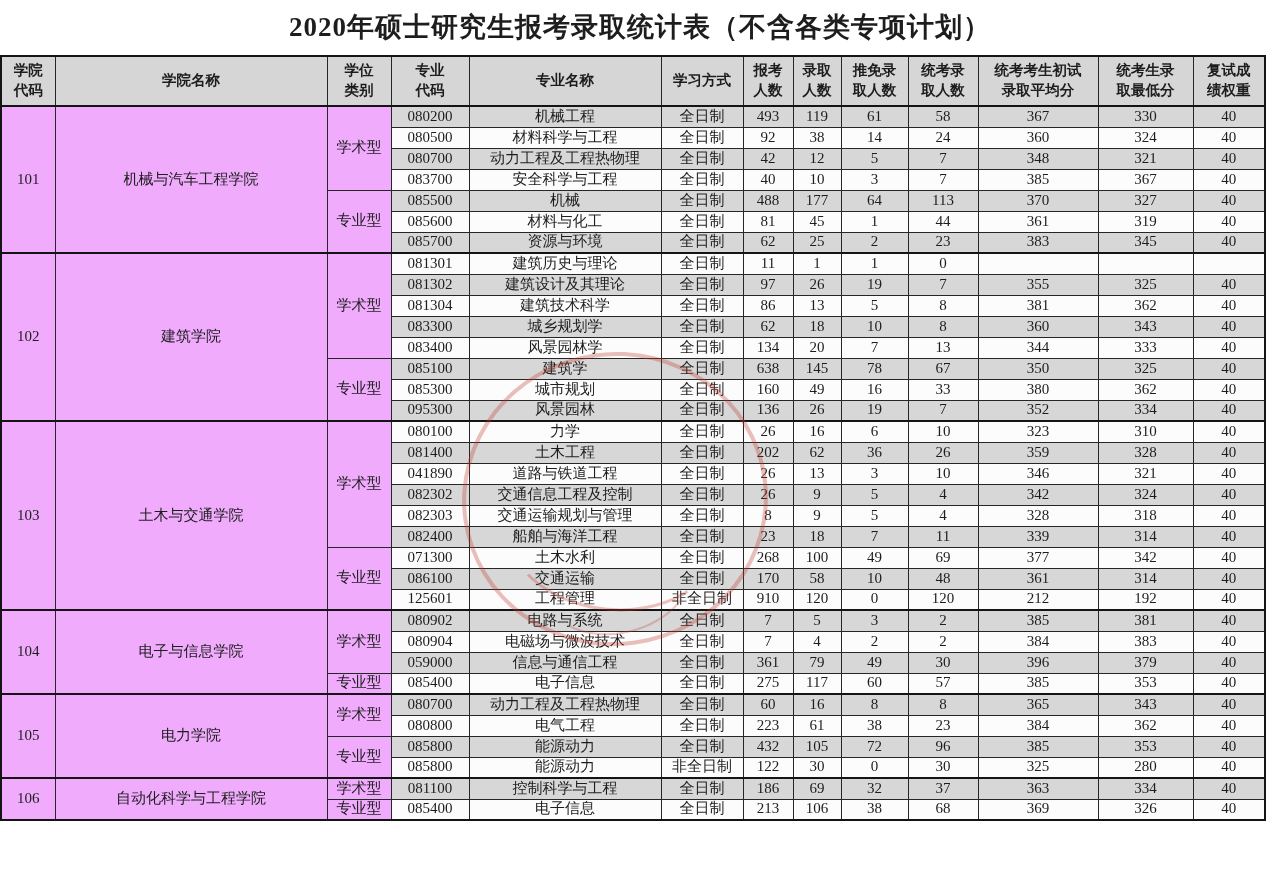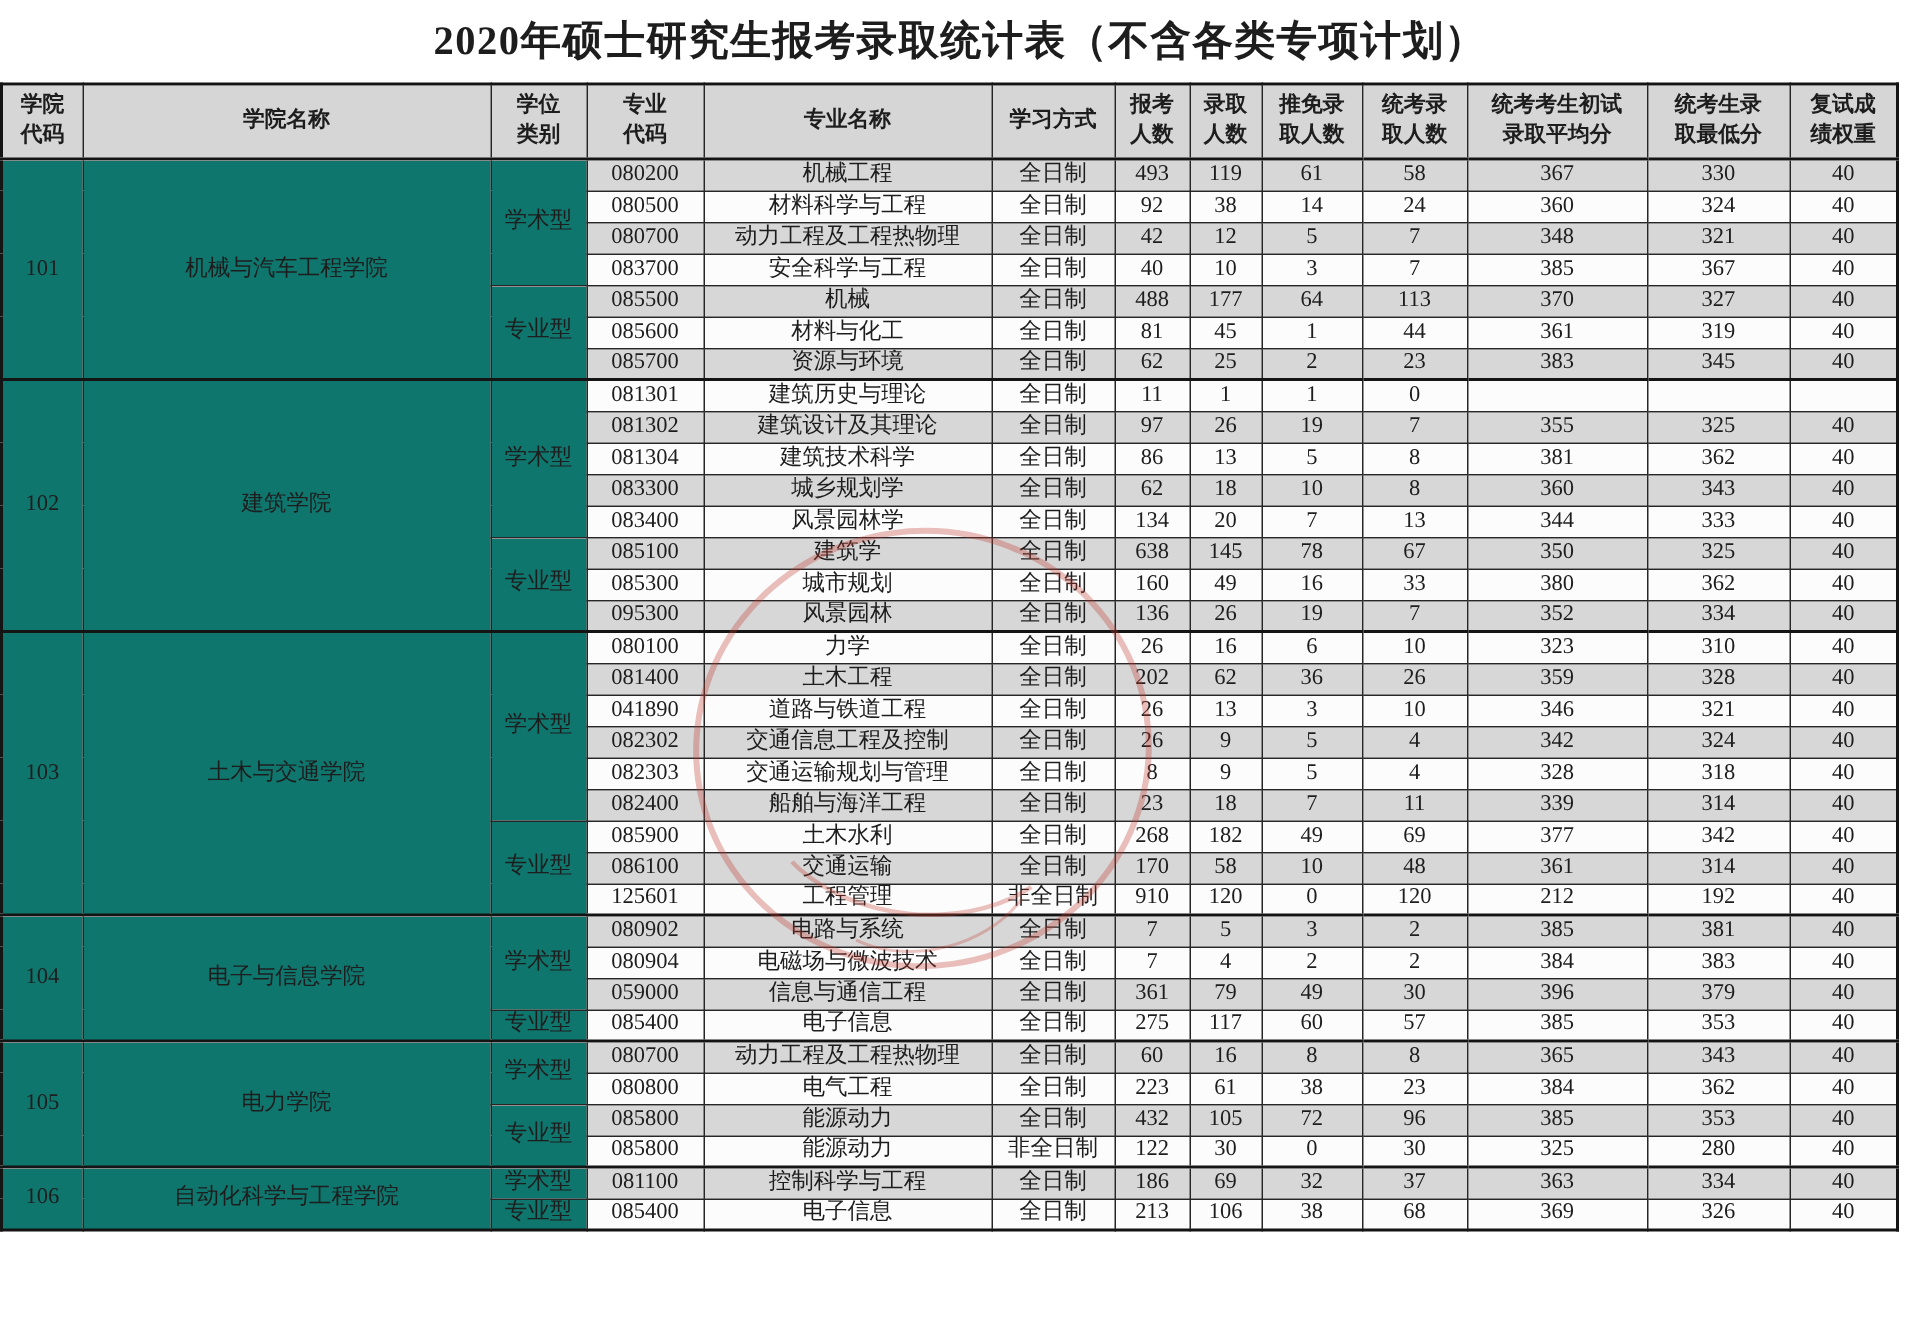--- a/index.html
+++ b/index.html
@@ -16,21 +16,21 @@
   }
   th,td{
     border:1px solid #262626;text-align:center;vertical-align:middle;
     overflow:hidden;padding:0 2px;box-sizing:border-box;
   }
   th{
     background:#d6d6d6;font-size:14.5px;font-weight:bold;height:50px;
     line-height:1.35;white-space:pre-line;border-bottom:2px solid #141414;
   }
   td{font-size:15px;height:21px;line-height:1.05;}
-  td.merged{background:#0f766e;text-align:center;}
+  td.merged{background:#f0abfc;text-align:center;}
   tr.r-even td.data{background:#d7d7d7;}
   tr.r-odd td.data{background:#fcfcfc;}
   tr.block-start td{border-top:2px solid #141414;}
   td.slash{
     background-image:linear-gradient(to top right,
       transparent calc(50% - 1px), #262626 calc(50% - 1px),
       #262626 calc(50% + 1px), transparent calc(50% + 1px));
   }
   .seal{
     position:absolute;left:462px;top:352px;width:298px;height:286px;
@@ -355,25 +355,25 @@
         <td class="data">23</td>
         <td class="data">18</td>
         <td class="data">7</td>
         <td class="data">11</td>
         <td class="data">339</td>
         <td class="data">314</td>
         <td class="data">40</td>
       </tr>
       <tr class="r-odd">
         <td class="merged" rowspan="3">专业型</td>
-        <td class="data">085900</td>
+        <td class="data">071300</td>
         <td class="data">土木水利</td>
         <td class="data">全日制</td>
         <td class="data">268</td>
-        <td class="data">182</td>
+        <td class="data">100</td>
         <td class="data">49</td>
         <td class="data">69</td>
         <td class="data">377</td>
         <td class="data">342</td>
         <td class="data">40</td>
       </tr>
       <tr class="r-even">
         <td class="data">086100</td>
         <td class="data">交通运输</td>
         <td class="data">全日制</td>

